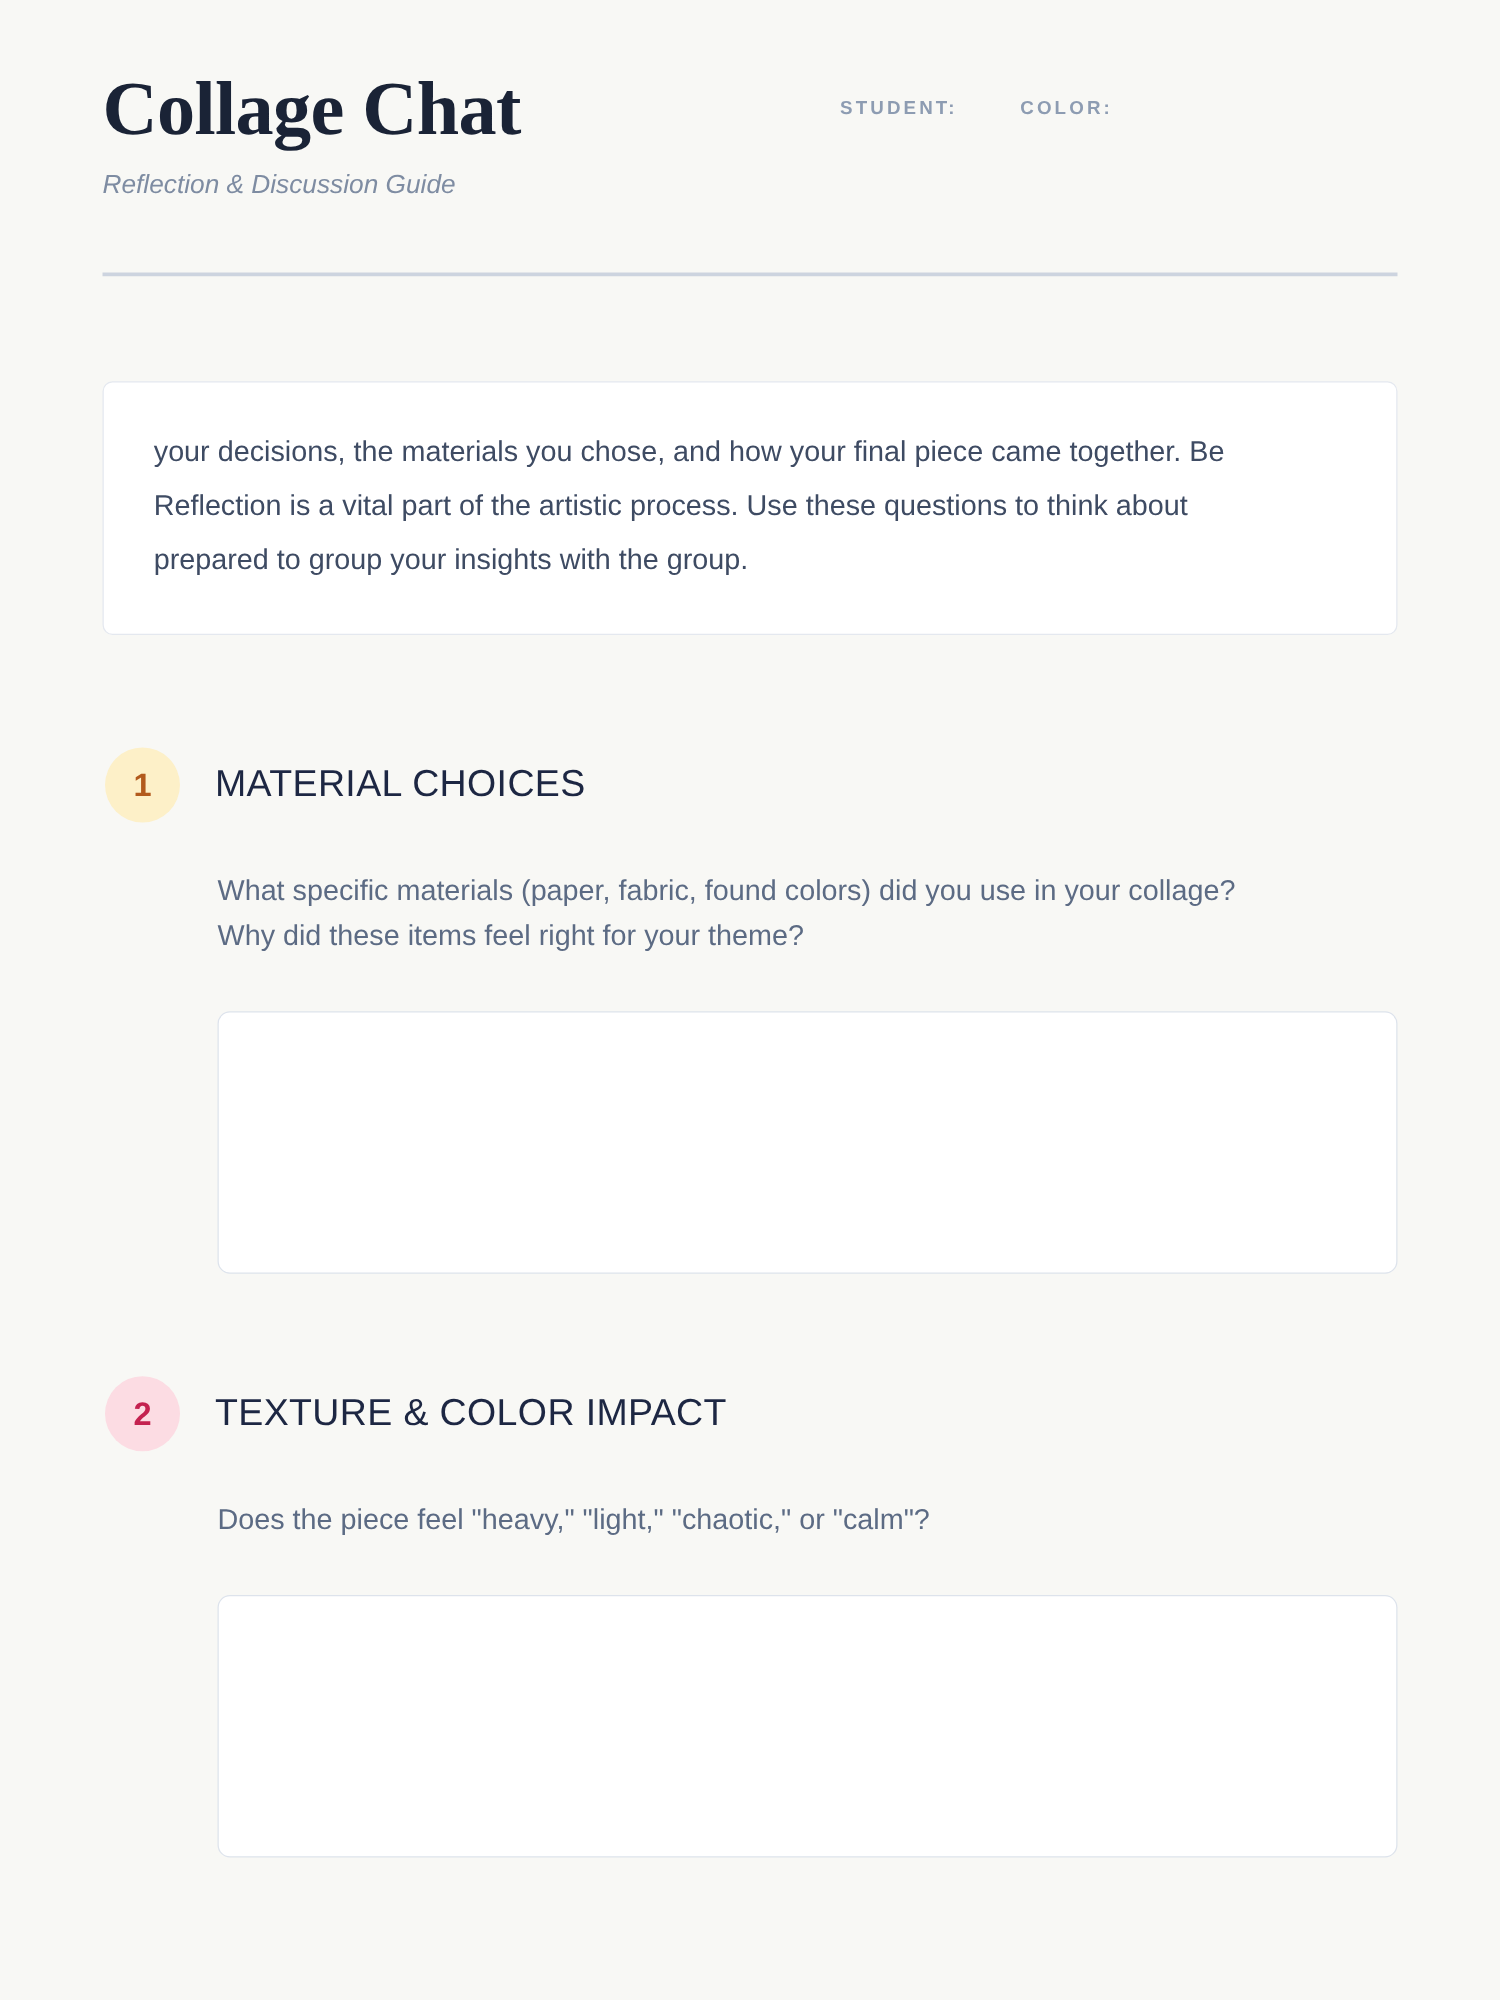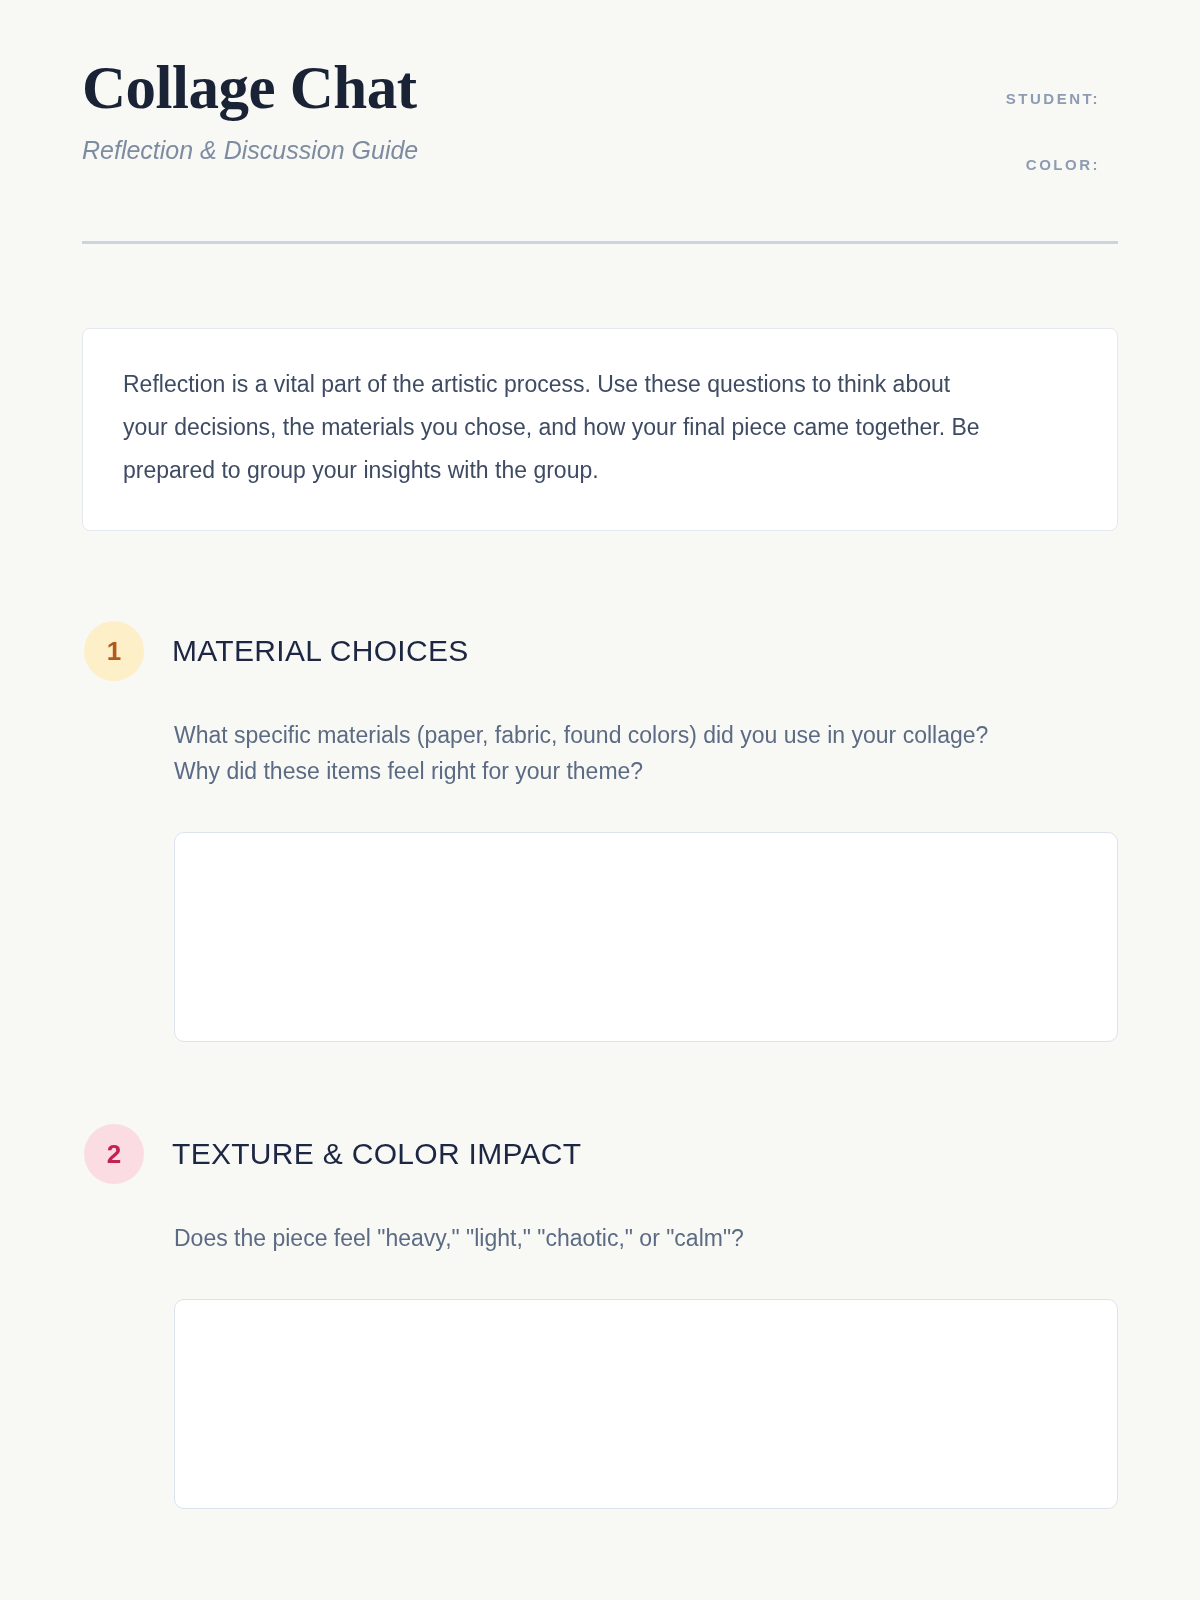--- a/index.html
+++ b/index.html
@@ -26,30 +26,29 @@
     font-family: "Liberation Serif", "DejaVu Serif", serif;
     font-weight: bold;
     font-size: 61px;
     line-height: 1.0;
     color: #1a2336;
     letter-spacing: -0.5px;
   }
   .doc-subtitle {
     margin-top: 18px;
     font-style: italic;
-    font-size: 25px;
+    font-size: 21px;
     color: #7e8ca2;
   }
   .fields-block {
     width: 446px;
-    margin-top: 26px;
+    margin-top: 14px;
     display: flex;
-    flex-direction: column;
+    flex-direction: row;
     gap: 32px;
-    align-items: flex-end;
   }
   .field-row {
     display: flex;
     align-items: flex-end;
     gap: 18px;
     height: 34px;
   }
   .field-label {
     font-size: 15px;
     font-weight: bold;
@@ -151,22 +150,22 @@
         <span class="field-label">COLOR:</span>
         <span class="field-line"></span>
       </div>
     </div>
   </div>
 
   <hr class="divider">
 
   <div class="intro-box">
     <div class="intro-text">
+      <div>your decisions, the materials you chose, and how your final piece came together. Be</div>
       <div>Reflection is a vital part of the artistic process. Use these questions to think about</div>
-      <div>your decisions, the materials you chose, and how your final piece came together. Be</div>
       <div>prepared to group your insights with the group.</div>
     </div>
   </div>
 
   <div class="section">
     <div class="section-header">
       <div class="badge badge-1">1</div>
       <h2 class="section-title">MATERIAL CHOICES</h2>
     </div>
     <div class="question">

